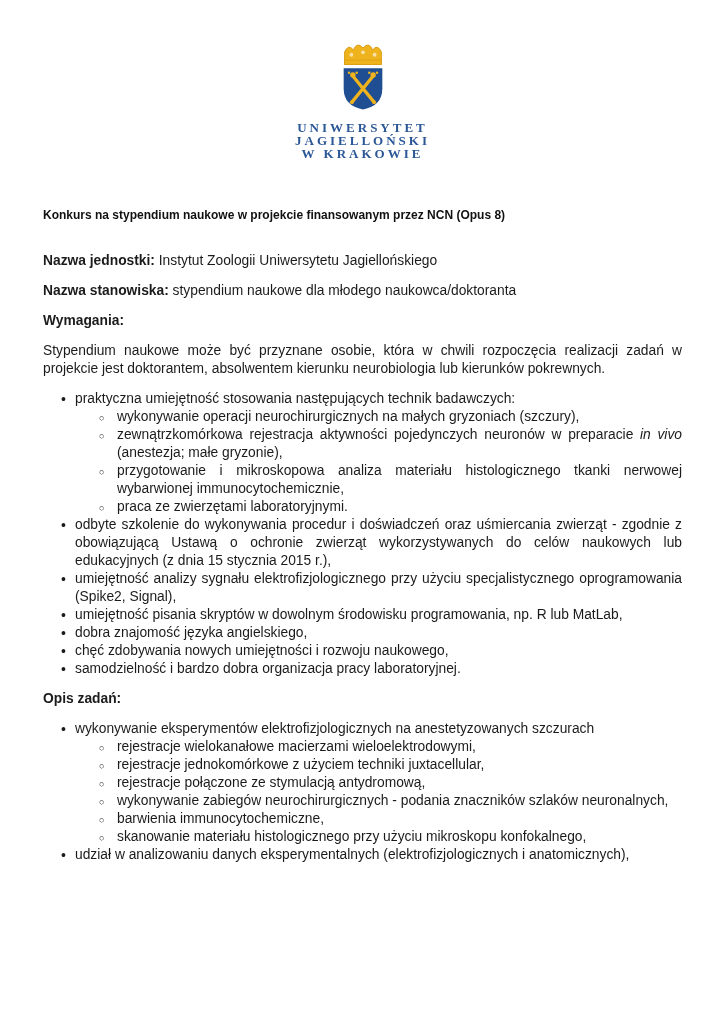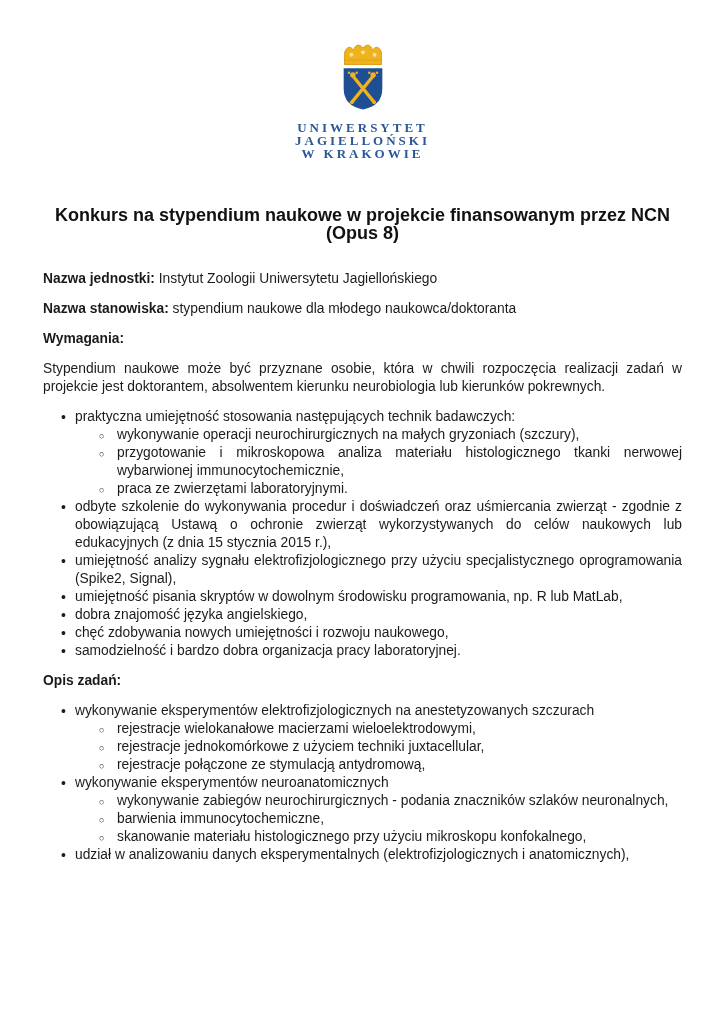--- a/index.html
+++ b/index.html
@@ -20,22 +20,22 @@
   .crest { display:block; margin:0 auto 7px auto; }
   .logo-line {
     font-family:"Liberation Serif", serif;
     font-size:13px; line-height:13px;
     letter-spacing:3px; font-weight:600;
     color:#2b5797;
   }
   
   .title {
     margin:0 0 28px 0;
-    font-size:18px; font-weight:bold;
-    line-height:18px; text-align:center;
+    font-size:12px; font-weight:bold;
+    line-height:18px; 
     color:#111;
   }
   
   .para  { margin:0 0 12px 0; text-align:justify; }
   .field { margin:0 0 12px 0; }
   .b { font-weight:bold;margin-top:26px; }
   .heading { margin:0 0 12px 0; font-weight:bold; }
   em.iv { font-style:italic; }
   
   .list { margin:4px 0 12px 0; }
@@ -92,37 +92,37 @@
 
   <p class="field"><span class="b">Nazwa jednostki:</span> <span>Instytut Zoologii Uniwersytetu Jagiellońskiego</span></p>
   <p class="field"><span class="b">Nazwa stanowiska:</span> <span>stypendium naukowe dla młodego naukowca/doktoranta</span></p>
 
   <p class="heading">Wymagania:</p>
   <p class="para">Stypendium naukowe może być przyznane osobie, która w chwili rozpoczęcia realizacji zadań w projekcie jest doktorantem, absolwentem kierunku neurobiologia lub kierunków pokrewnych.</p>
 
   <div class="list">
     <div class="li1"><span>praktyczna umiejętność stosowania następujących technik badawczych:</span></div>
     <div class="li2"><span>wykonywanie operacji neurochirurgicznych na małych gryzoniach (szczury),</span></div>
+    <div class="li2"><span>zewnątrzkomórkowa rejestracja aktywności pojedynczych neuronów w preparacie </span><em class="iv">in vivo</em><span> (anestezja; małe gryzonie),</span></div>
     <div class="li2"><span>przygotowanie i mikroskopowa analiza materiału histologicznego tkanki nerwowej wybarwionej immunocytochemicznie,</span></div>
     <div class="li2"><span>praca ze zwierzętami laboratoryjnymi.</span></div>
     <div class="li1"><span>odbyte szkolenie do wykonywania procedur i doświadczeń oraz uśmiercania zwierząt - zgodnie z obowiązującą Ustawą o ochronie zwierząt wykorzystywanych do celów naukowych lub edukacyjnych (z dnia 15 stycznia 2015 r.),</span></div>
     <div class="li1"><span>umiejętność analizy sygnału elektrofizjologicznego przy użyciu specjalistycznego oprogramowania (Spike2, Signal),</span></div>
     <div class="li1"><span>umiejętność pisania skryptów w dowolnym środowisku programowania, np. R lub MatLab,</span></div>
     <div class="li1"><span>dobra znajomość języka angielskiego,</span></div>
     <div class="li1"><span>chęć zdobywania nowych umiejętności i rozwoju naukowego,</span></div>
     <div class="li1"><span>samodzielność i bardzo dobra organizacja pracy laboratoryjnej.</span></div>
   </div>
 
   <p class="heading">Opis zadań:</p>
 
   <div class="list">
     <div class="li1"><span>wykonywanie eksperymentów elektrofizjologicznych na anestetyzowanych szczurach</span></div>
     <div class="li2"><span>rejestracje wielokanałowe macierzami wieloelektrodowymi,</span></div>
     <div class="li2"><span>rejestracje jednokomórkowe z użyciem techniki juxtacellular,</span></div>
     <div class="li2"><span>rejestracje połączone ze stymulacją antydromową,</span></div>
-    <div class="li1"><span>wykonywanie eksperymentów neuroanatomicznych</span></div>
     <div class="li2"><span>wykonywanie zabiegów neurochirurgicznych - podania znaczników szlaków neuronalnych,</span></div>
     <div class="li2"><span>barwienia immunocytochemiczne,</span></div>
     <div class="li2"><span>skanowanie materiału histologicznego przy użyciu mikroskopu konfokalnego,</span></div>
     <div class="li1"><span>udział w analizowaniu danych eksperymentalnych (elektrofizjologicznych i anatomicznych),</span></div>
   </div>
 
 </div>
 
 </body></html>

